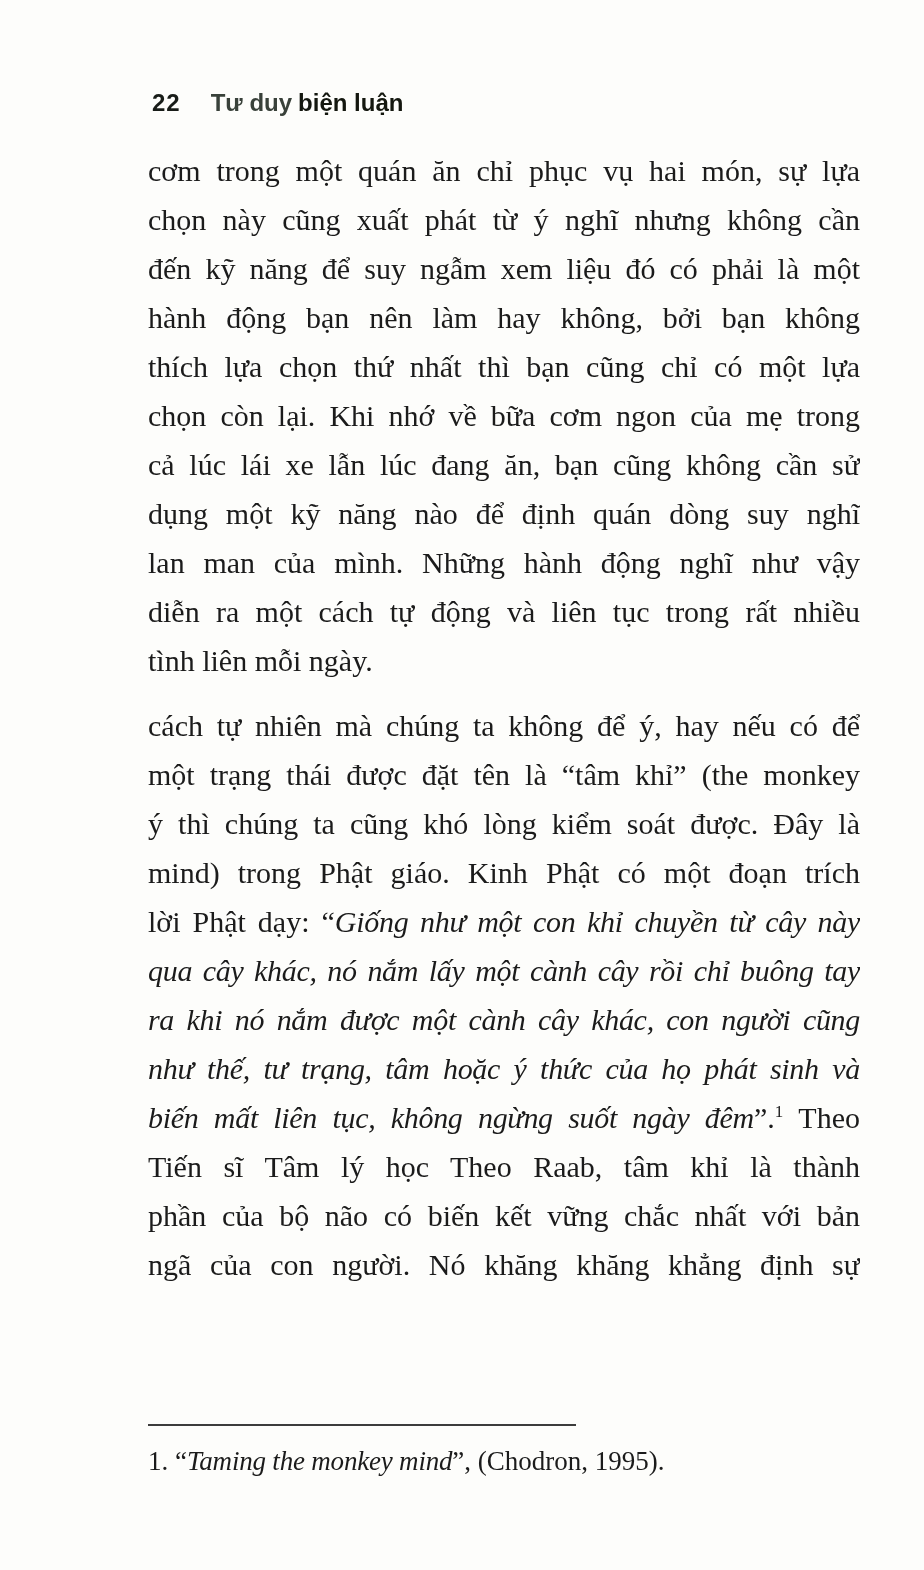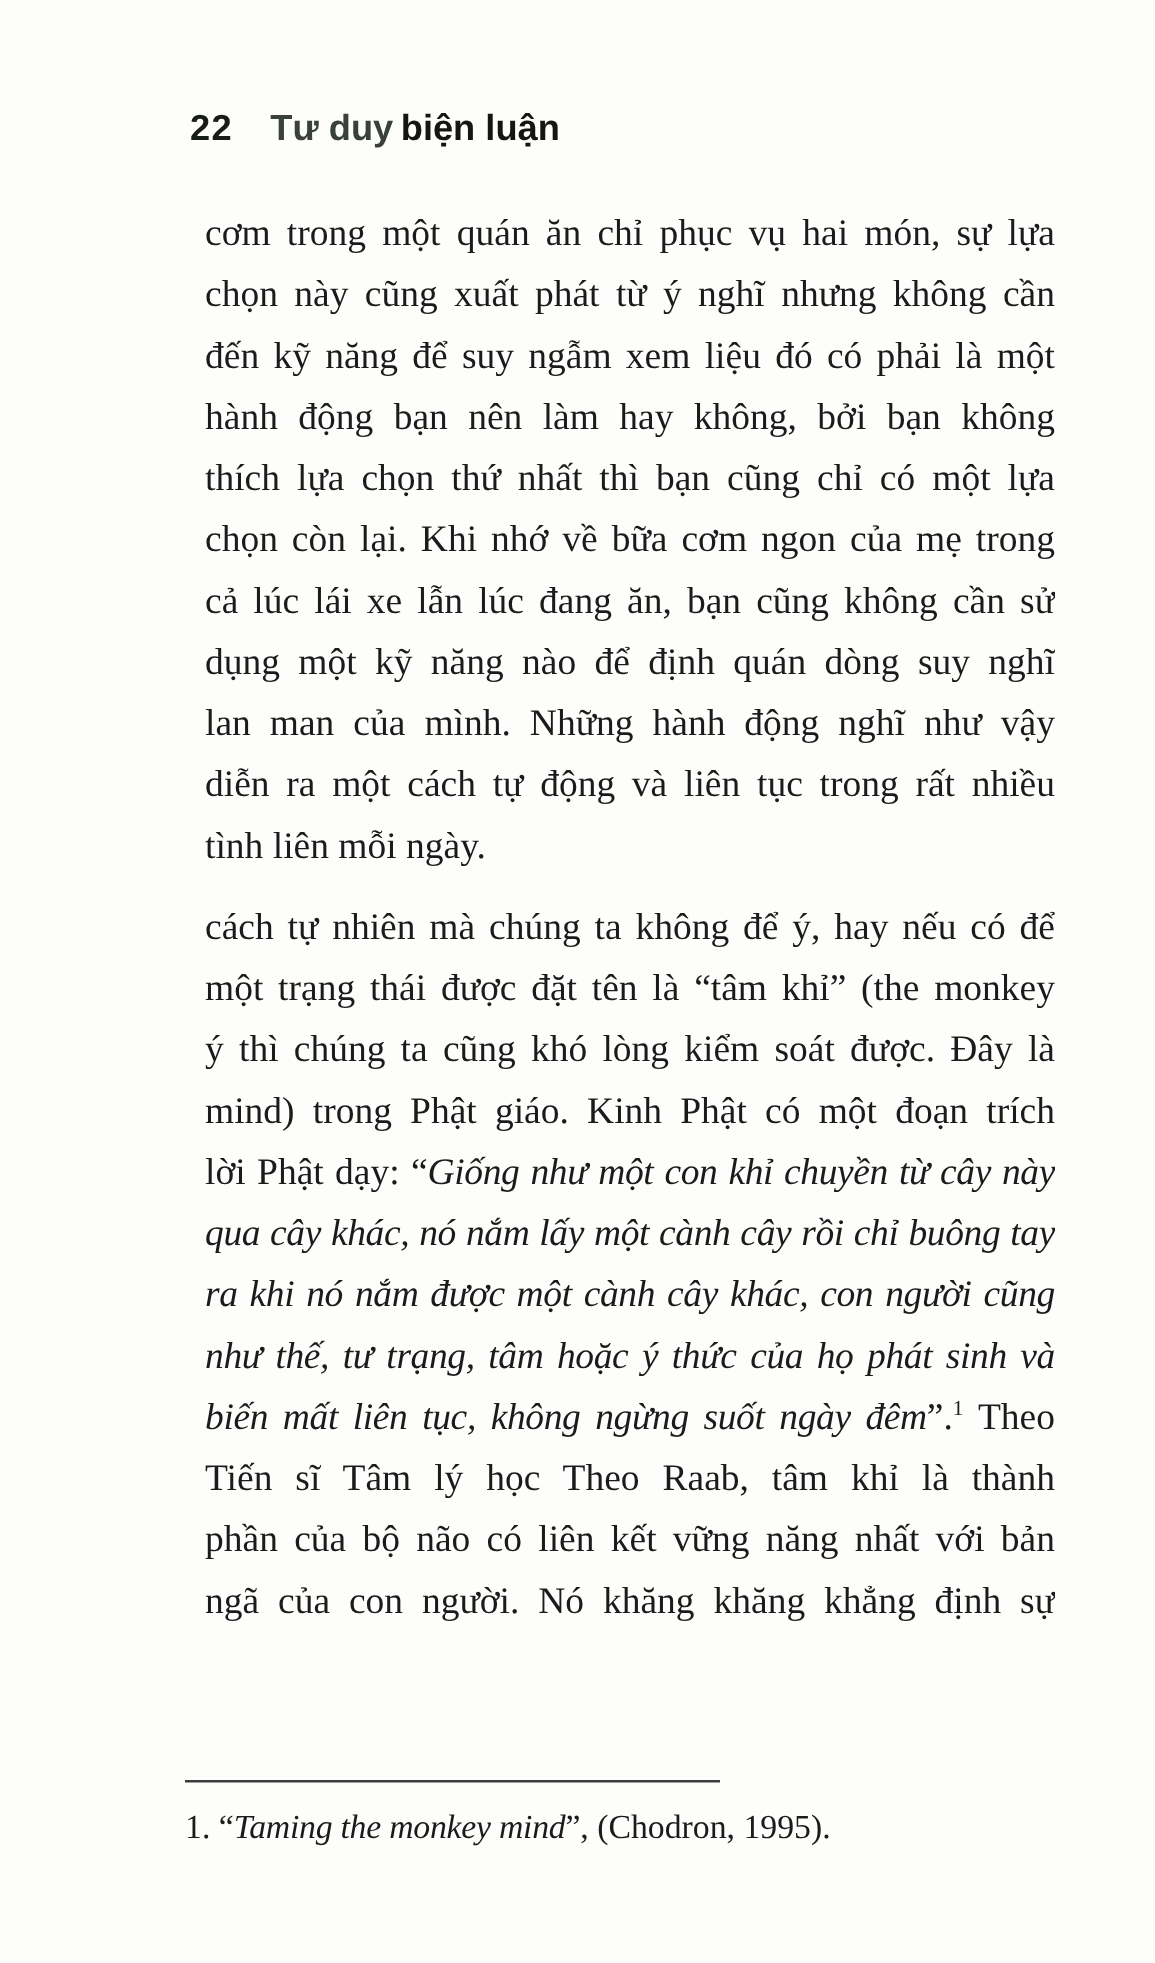--- a/index.html
+++ b/index.html
@@ -12,39 +12,39 @@
     font-family: "Liberation Serif", "DejaVu Serif", serif;
     overflow: hidden;
   }
   
   .header {
     position: absolute;
     top: 86px;
     left: 152px;
     font-family: "Liberation Sans", "DejaVu Sans", sans-serif;
     font-weight: bold;
-    font-size: 29px;
+    font-size: 24px;
     line-height: 34px;
     white-space: nowrap;
   }
   .header .pagenum { color: #181c18; letter-spacing: 1px; }
   .header .title { margin-left: 30px; }
   .header .t1 { color: #39413a; }
   .header .t2 { color: #14170f; margin-left: 6px; }
 
   
   .content {
     position: absolute;
     top: 146px;
     left: 148px;
     width: 712px;
     font-size: 30px;
     line-height: 49px;
   }
-  .para { margin: 16px; padding: 0; }
+  .para { margin: 0; padding: 0; }
   .para + .para { margin-top: 16px; }
   .ln {
     text-align: justify;
     text-align-last: justify;
     height: 49px;
     overflow: hidden;
   }
   .ln.last { text-align-last: left; }
   .ln.indent { text-indent: 64px; }
   .it { font-style: italic; letter-spacing: -0.3px; }
@@ -103,21 +103,21 @@
       <div class="ln">cách tự nhiên mà chúng ta không để ý, hay nếu có để</div>
       <div class="ln">một trạng thái được đặt tên là “tâm khỉ” (the monkey</div>
       <div class="ln">ý thì chúng ta cũng khó lòng kiểm soát được. Đây là</div>
       <div class="ln">mind) trong Phật giáo. Kinh Phật có một đoạn trích</div>
       <div class="ln"><span>lời Phật dạy: “</span><span class="it">Giống như một con khỉ chuyền từ cây này</span></div>
       <div class="ln it">qua cây khác, nó nắm lấy một cành cây rồi chỉ buông tay</div>
       <div class="ln it">ra khi nó nắm được một cành cây khác, con người cũng</div>
       <div class="ln it">như thế, tư trạng, tâm hoặc ý thức của họ phát sinh và</div>
       <div class="ln"><span class="it">biến mất liên tục, không ngừng suốt ngày đêm</span><span>”.</span><sup class="fref">1</sup><span> Theo</span></div>
       <div class="ln">Tiến sĩ Tâm lý học Theo Raab, tâm khỉ là thành</div>
-      <div class="ln">phần của bộ não có liên kết vững năng nhất với bản</div>
+      <div class="ln">phần của bộ não có biến kết vững chắc nhất với bản</div>
       <div class="ln">ngã của con người. Nó khăng khăng khẳng định sự</div>
     </div>
 
   </div>
 
   <div class="footnote">
     <div class="fn-rule"></div>
     <div class="fn-line"><span>1. “</span><em>Taming the monkey mind</em><span>”, (Chodron, 1995).</span></div>
   </div>
 

